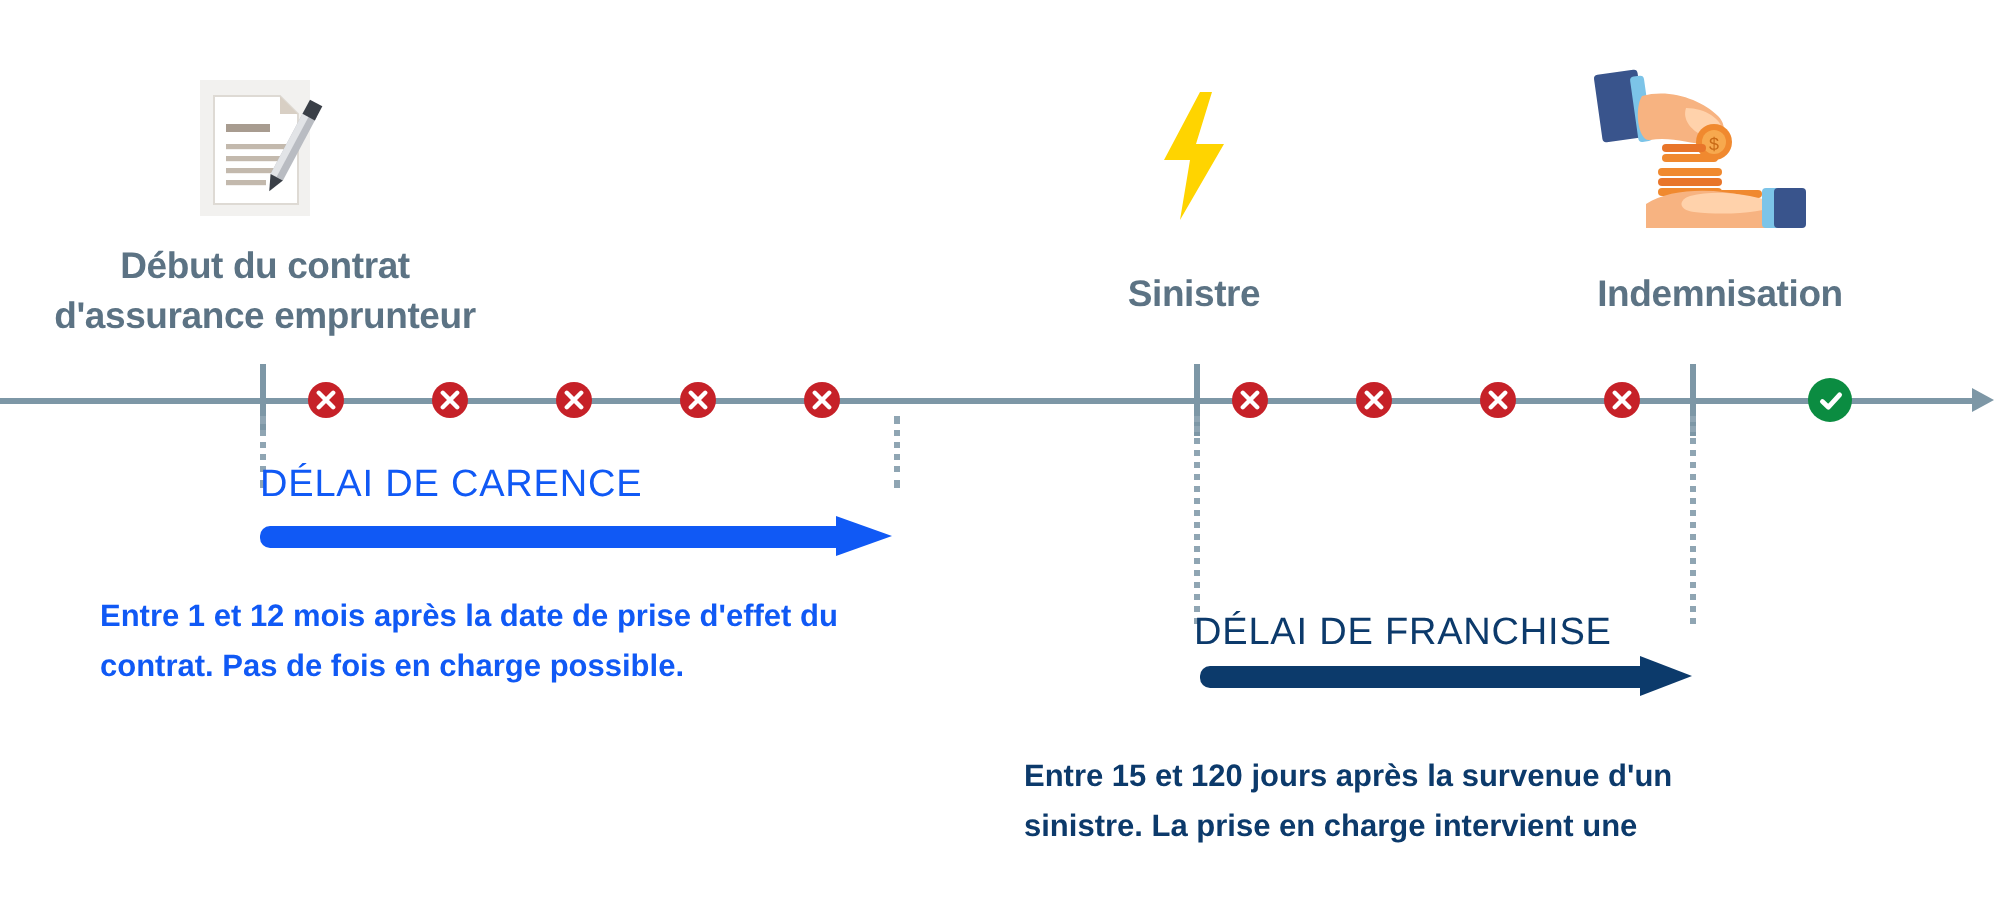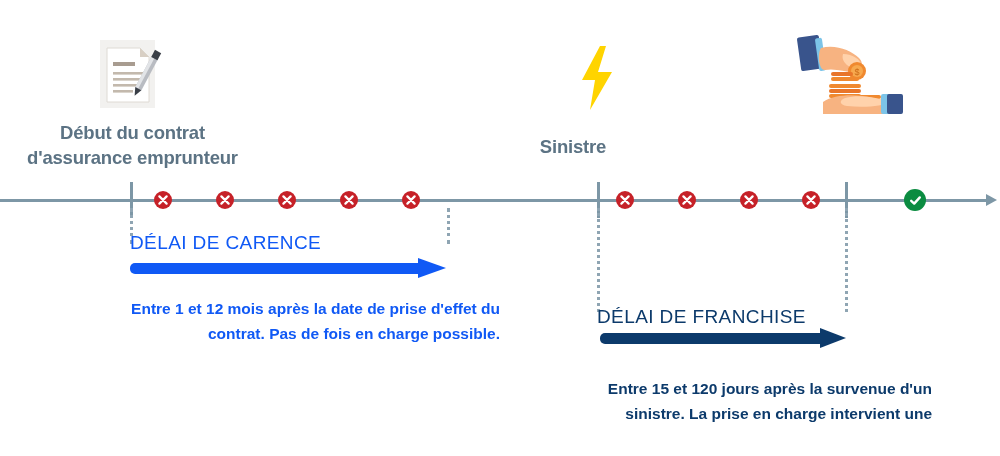--- a/index.html
+++ b/index.html
@@ -103,21 +103,21 @@
   .period-arrow .head {
     position: absolute;
     top: 0px;
     width: 0;
     height: 0;
     border-top: 10px solid transparent;
     border-bottom: 10px solid transparent;
   }
   .period-desc {
     position: absolute;
-    text-align: right;
+    text-align: left;
     font-weight: bold;
     font-size: 15.5px;
     line-height: 25px;
   }
 
   .carence-color { color: #1059f5; }
   .franchise-color { color: #0c3a6b; margin-top: 10px; }
 </style>
 </head>
 <body>
@@ -179,24 +179,27 @@
       <rect x="86" y="62" width="21" height="20" rx="2" fill="#7cc4e8"></rect>
       <rect x="92" y="62" width="16" height="20" rx="2" fill="#39548c"></rect>
     </svg>
   </div>
 
   <div class="stage-label" style="left:0px; top:120px; width:265px;">
     <div>Début du contrat</div>
     <div>d'assurance emprunteur</div>
   </div>
 
-  <div class="stage-label" style="left:473px; top:134px; width:200px;">
+  <div class="stage-label" style="left:497px; top:134px; width:200px;">
     <div>Sinistre</div>
   </div>
 
+  <div class="stage-label" style="left:740px; top:134px; width:240px;">
+    <div>Indemnisation</div>
+  </div>
 
   <div class="timeline-axis"></div>
   <div class="timeline-arrowhead"></div>
 
   <div class="tick" style="left:130px;"></div>
   <div class="tick" style="left:597px;"></div>
   <div class="tick" style="left:845px;"></div>
 
   <div class="guide" style="left:130px; height:36px;"></div>
   <div class="guide" style="left:447px; height:36px;"></div>

